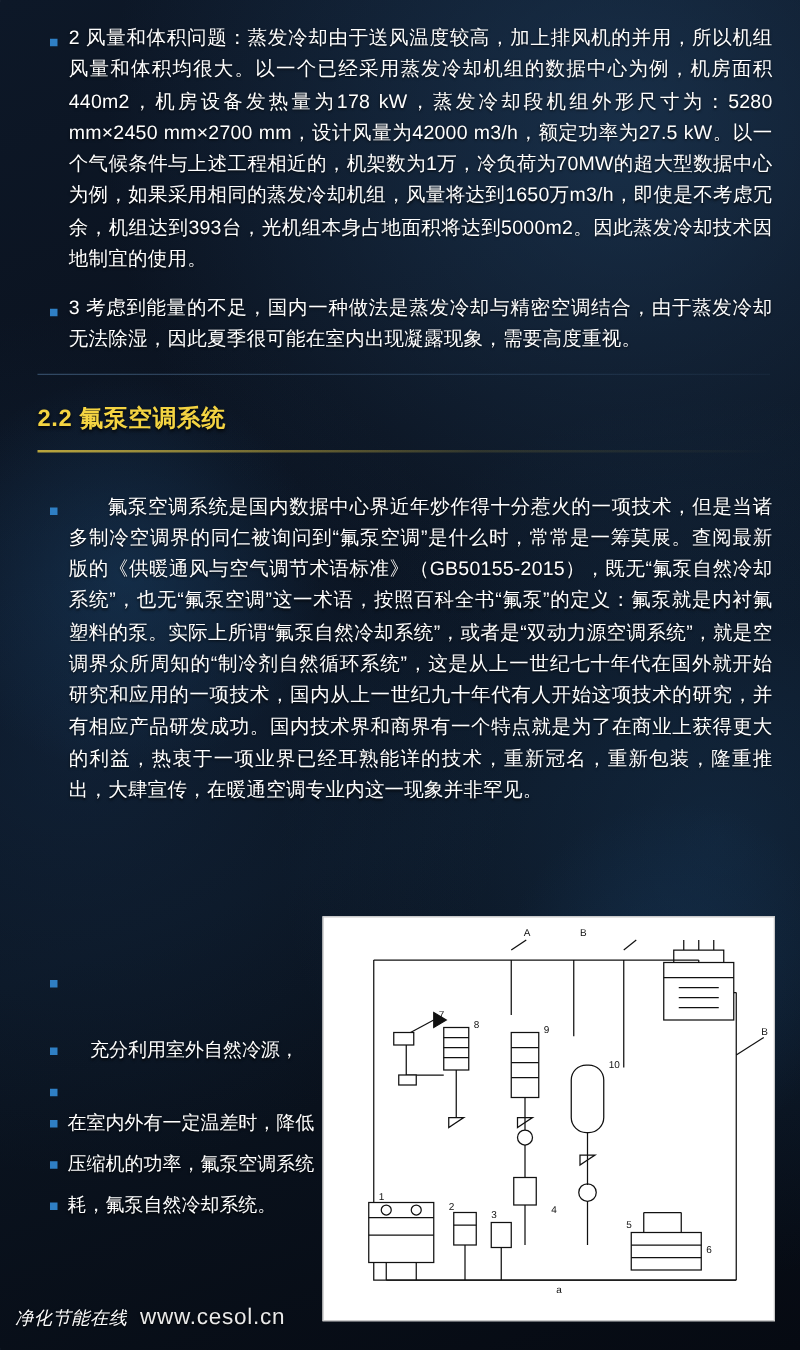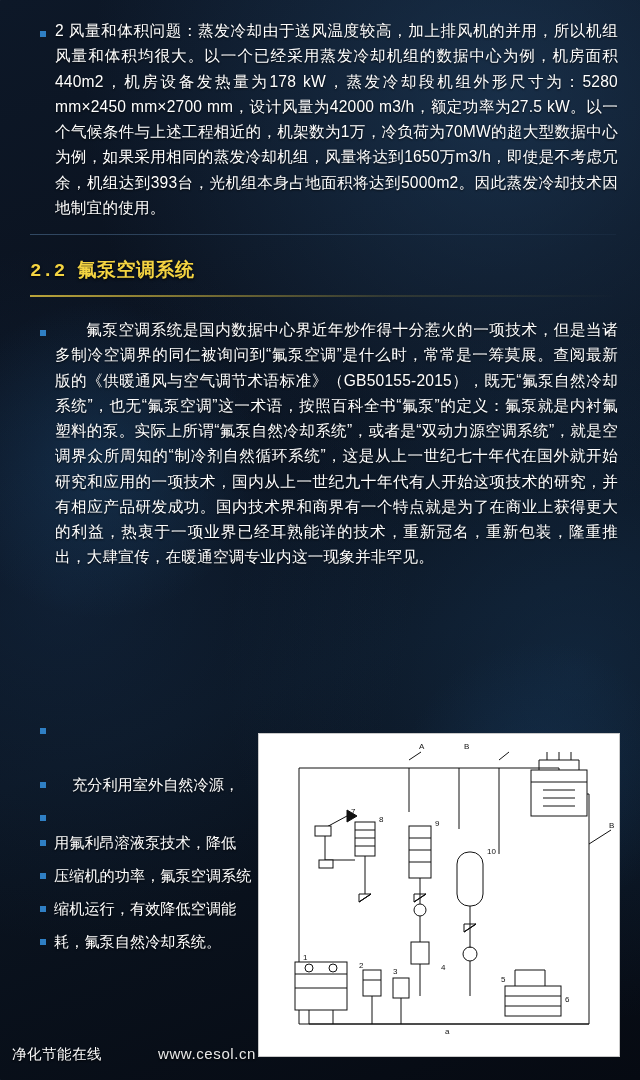--- a/index.html
+++ b/index.html
@@ -78,21 +78,20 @@
     line-height: 1.62;
     text-align: justify;
     letter-spacing: 0.2px;
     text-shadow: 0 1px 2px rgba(0,0,0,0.8);
   }
 
   
   .section-head-wrap {
     margin: 22px 0 6px 0;
     padding: 0 22px 0 30px;
-    font-family: Liberation Mono, monospace;
   }
   .section-head {
     color: #f4d442;
     font-size: 19px;
     font-weight: bold;
     letter-spacing: 0.5px;
     text-shadow: 0 1px 3px rgba(0,0,0,0.9);
     display: inline-block;
     padding-bottom: 6px;
   }
@@ -104,21 +103,21 @@
   .section-top-rule {
     height: 1px;
     margin: 14px 24px 0 30px;
     background: linear-gradient(90deg, rgba(120,170,220,0.35) 0%, rgba(120,170,220,0.05) 100%);
   }
 
   
   .lower-list {
     position: absolute;
     left: 40px;
-    top: 720px;
+    top: 776px;
     width: 232px;
     z-index: 3;
   }
   .lower-item {
     display: flex;
     align-items: flex-start;
     margin-bottom: 11px;
     min-height: 14px;
   }
   .lower-item .bullet-sq {
@@ -155,82 +154,82 @@
     z-index: 6;
     display: flex;
     align-items: baseline;
     gap: 10px;
   }
   .footer-brand {
     color: #ffffff;
     font-size: 14.5px;
     letter-spacing: 0.5px;
     text-shadow: 0 1px 2px rgba(0,0,0,0.9);
+    font-style: italic;
   }
   .footer-url {
     color: #e9e9e9;
-    font-size: 15px;
+    font-size: 18px;
     letter-spacing: 0.6px;
     text-shadow: 0 1px 2px rgba(0,0,0,0.9);
-    margin-left: 46px;
   }
 </style>
 </head>
 <body>
 
 <div class="page">
   <div class="bg-streaks"></div>
   <div class="bg-glow-1"></div>
   <div class="bg-glow-2"></div>
 
   <div class="content">
 
     <div class="bullet-block" style="padding-top:18px;">
       <div class="bullet-sq"></div>
       <div class="para">2  风量和体积问题：蒸发冷却由于送风温度较高，加上排风机的并用，所以机组风量和体积均很大。以一个已经采用蒸发冷却机组的数据中心为例，机房面积440m2，机房设备发热量为178 kW，蒸发冷却段机组外形尺寸为：5280 mm×2450 mm×2700 mm，设计风量为42000 m3/h，额定功率为27.5 kW。以一个气候条件与上述工程相近的，机架数为1万，冷负荷为70MW的超大型数据中心为例，如果采用相同的蒸发冷却机组，风量将达到1650万m3/h，即使是不考虑冗余，机组达到393台，光机组本身占地面积将达到5000m2。因此蒸发冷却技术因地制宜的使用。</div>
     </div>
 
+    <div class="bullet-block" style="padding-top:14px;">
+      <div class="bullet-sq"></div>
+      <div class="para">3  考虑到能量的不足，国内一种做法是蒸发冷却与精密空调结合，由于蒸发冷却无法除湿，因此夏季很可能在室内出现凝露现象，需要高度重视。</div>
+    </div>
 
     <div class="section-top-rule"></div>
 
     <div class="section-head-wrap">
       <div class="section-head">2.2 氟泵空调系统</div>
     </div>
     <div class="section-rule"></div>
 
-    <div class="bullet-block" style="padding-top:20px;">
+    <div class="bullet-block" style="padding-top:31px;">
       <div class="bullet-sq"></div>
       <div class="para" style="text-indent:2em;">氟泵空调系统是国内数据中心界近年炒作得十分惹火的一项技术，但是当诸多制冷空调界的同仁被询问到“氟泵空调”是什么时，常常是一筹莫展。查阅最新版的《供暖通风与空气调节术语标准》（GB50155-2015），既无“氟泵自然冷却系统”，也无“氟泵空调”这一术语，按照百科全书“氟泵”的定义：氟泵就是内衬氟塑料的泵。实际上所谓“氟泵自然冷却系统”，或者是“双动力源空调系统”，就是空调界众所周知的“制冷剂自然循环系统”，这是从上一世纪七十年代在国外就开始研究和应用的一项技术，国内从上一世纪九十年代有人开始这项技术的研究，并有相应产品研发成功。国内技术界和商界有一个特点就是为了在商业上获得更大的利益，热衷于一项业界已经耳熟能详的技术，重新冠名，重新包装，隆重推出，大肆宣传，在暖通空调专业内这一现象并非罕见。</div>
     </div>
 
   </div>
 
   <div class="lower-list">
     <div class="lower-item">
       <div class="bullet-sq"></div>
       <div class="lower-text"></div>
     </div>
     <div class="lower-item" style="margin-top:40px;">
       <div class="bullet-sq"></div>
       <div class="lower-text" style="padding-left:18px;">充分利用室外自然冷源，</div>
     </div>
     <div class="lower-item">
       <div class="bullet-sq"></div>
     </div>
     <div class="lower-item">
       <div class="bullet-sq"></div>
-      <div class="lower-text">用氟利昂溶液泵技术，降低</div>
+      <div class="lower-text">在室内外有一定温差时，降低</div>
     </div>
     <div class="lower-item">
       <div class="bullet-sq"></div>
       <div class="lower-text">压缩机的功率，氟泵空调系统</div>
-    </div>
-    <div class="lower-item">
-      <div class="bullet-sq"></div>
-      <div class="lower-text">缩机运行，有效降低空调能</div>
     </div>
     <div class="lower-item">
       <div class="bullet-sq"></div>
       <div class="lower-text">耗，氟泵自然冷却系统。</div>
     </div>
   </div>
 
   <div class="figure">
     <svg width="360" height="322" viewBox="0 0 360 322">
       <g stroke="#111" fill="none" stroke-width="1">

